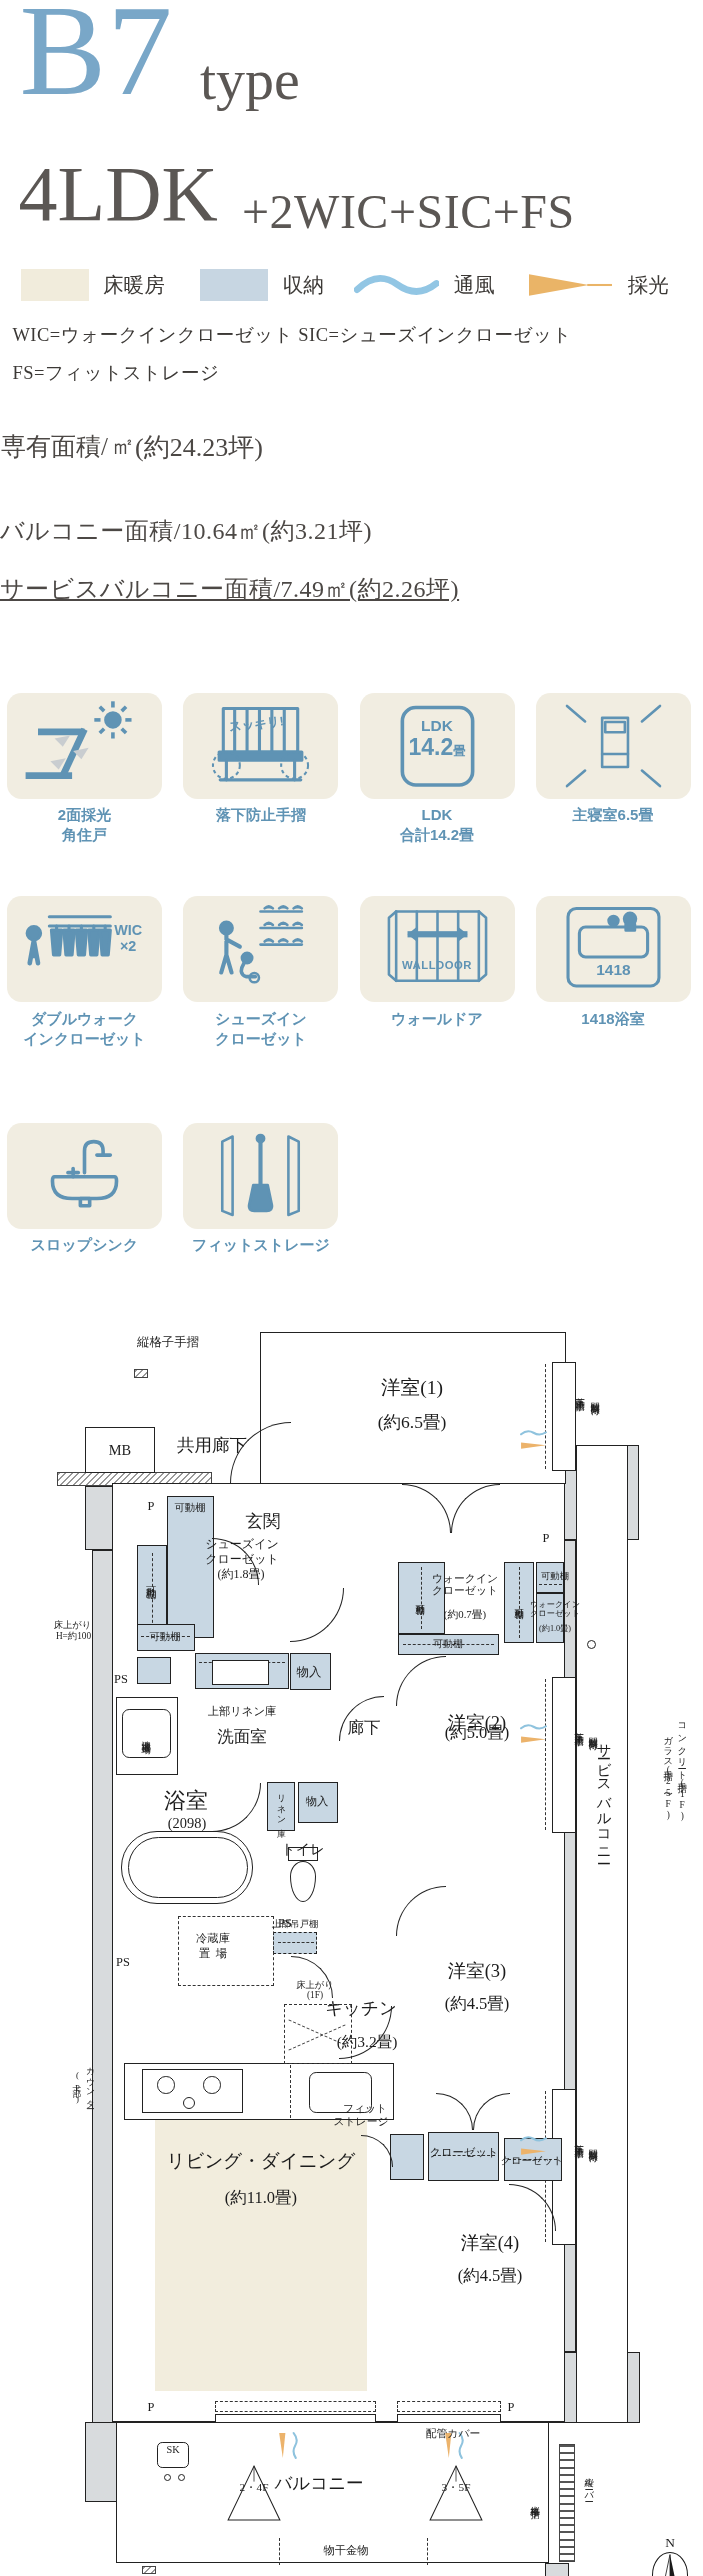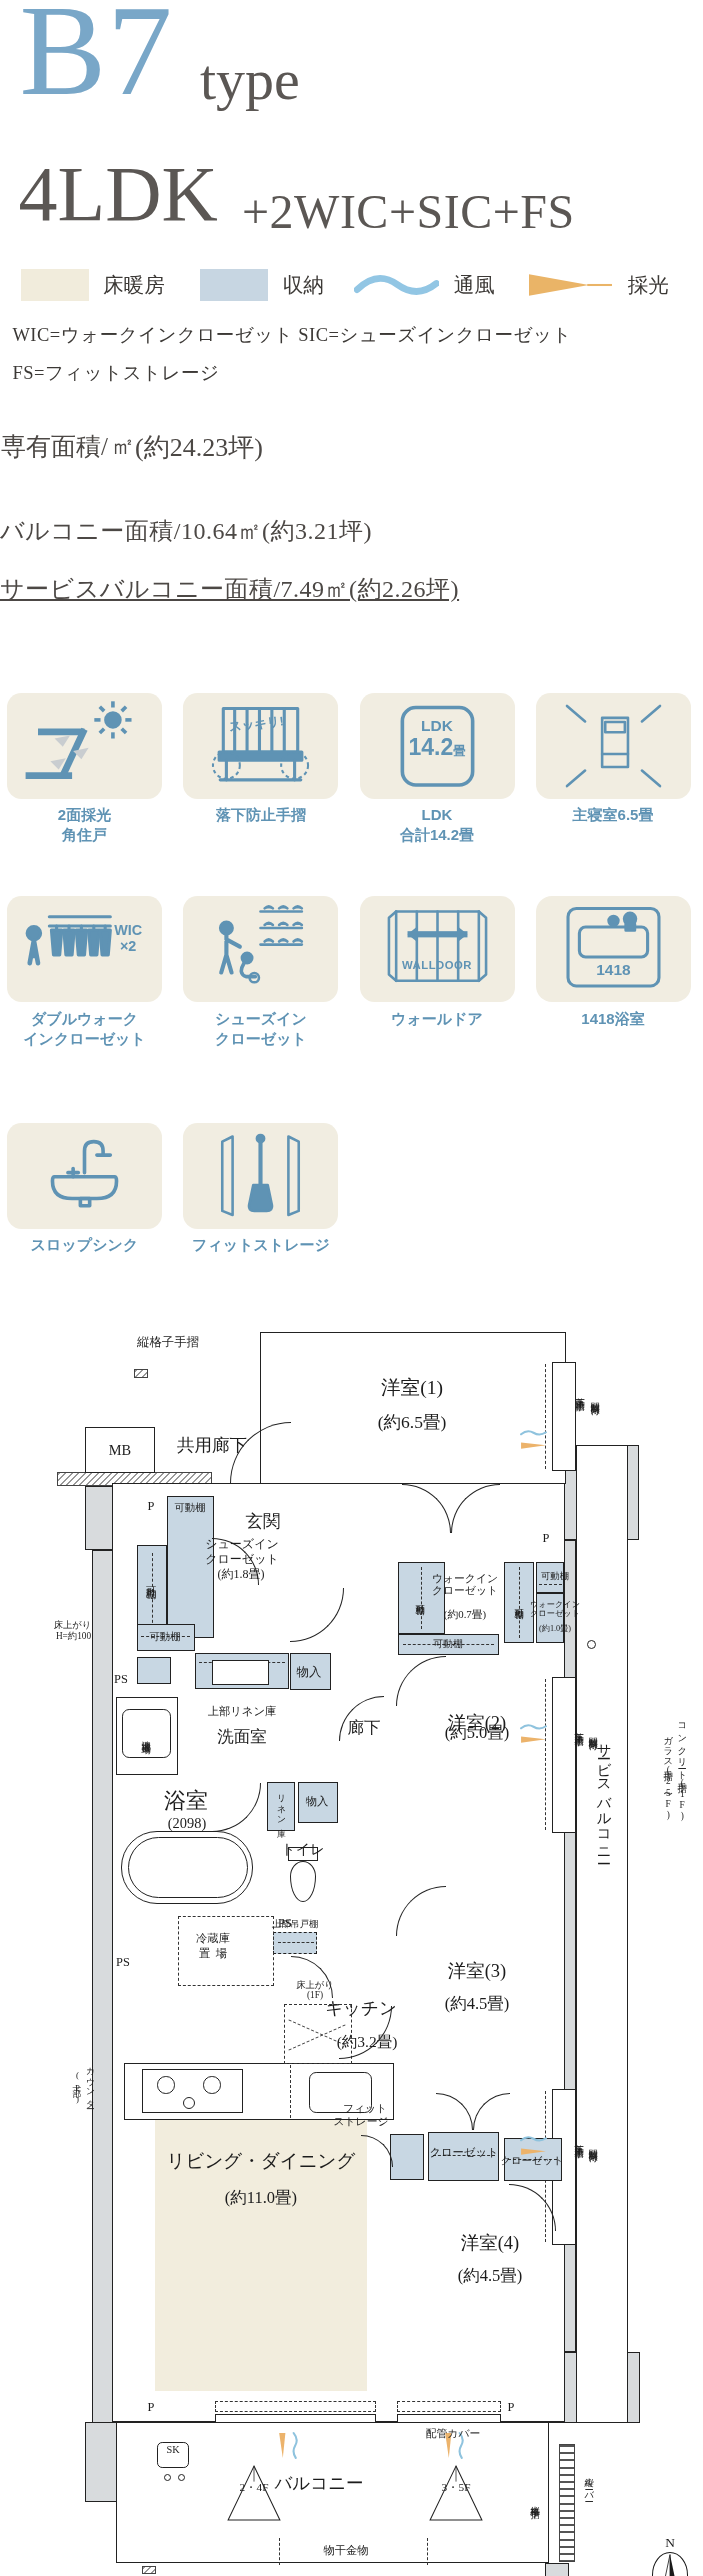--- a/index.html
+++ b/index.html
@@ -210,21 +210,21 @@
               <line x1="70" y1="30" x2="230" y2="30"></line>
               <line x1="70" y1="164" x2="230" y2="164"></line>
             </g>
             <g fill="#5f93b4">
               <rect x="92" y="68" width="116" height="12"></rect>
               <polygon points="92,74 112,58 112,90"></polygon>
               <polygon points="208,74 188,58 188,90"></polygon>
             </g>
           </svg></span><div class="badge" style="left:36px;top:63px;width:82px;font-size:11.3px;letter-spacing:0.5px;">WALLDOOR</div></div>
       <div class="feat-label" style="left: 352px; top: 1009px;">ウォールドア</div>
-      <div class="tile" style="left: 536px; top: 896px; border-radius: 16px;"><span><svg width="155" height="106" viewBox="0 0 300 205">
+      <div class="tile" style="left: 536px; top: 896px;"><span><svg width="155" height="106" viewBox="0 0 300 205">
             <g stroke="#5f93b4" fill="none" stroke-linecap="round" stroke-linejoin="round" stroke-width="6">
               <rect x="62" y="24" width="176" height="150" rx="16"></rect>
               <rect x="84" y="60" width="132" height="58" rx="12"></rect>
               <circle cx="150" cy="48" r="9" fill="#5f93b4"></circle>
               <circle cx="182" cy="44" r="11" fill="#5f93b4"></circle>
               <rect x="174" y="54" width="17" height="12" fill="#5f93b4"></rect>
             </g>
           </svg></span><div class="badge" style="left:56px;top:65px;width:43px;font-size:15.5px;background:#f1ede1;">1418</div></div>
       <div class="feat-label" style="left: 528px; top: 1009px;">1418浴室</div>
       <div class="tile" style="left: 7.2px; top: 1123px;"><span><svg width="155" height="106" viewBox="0 0 300 205">

